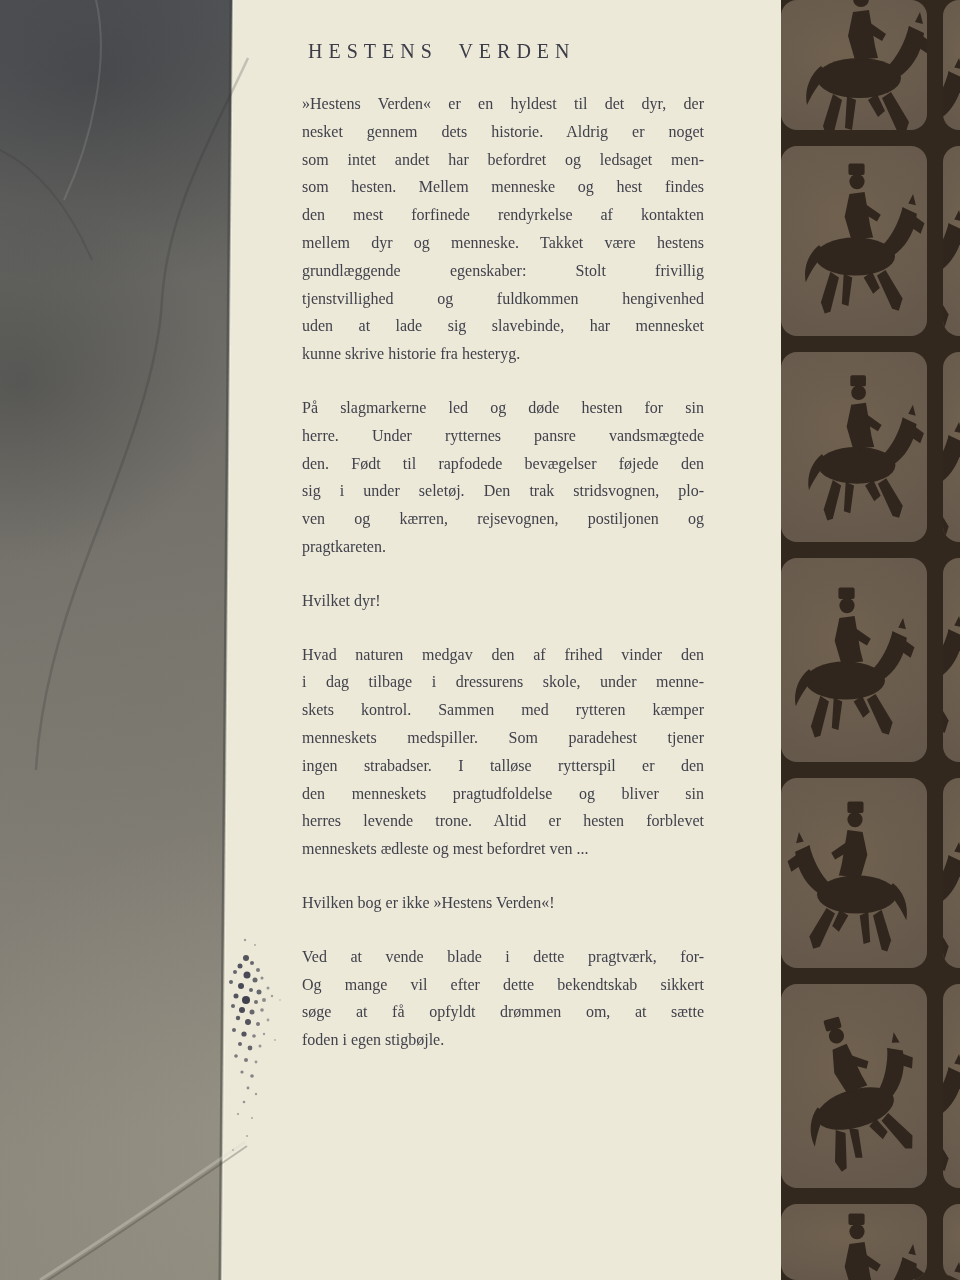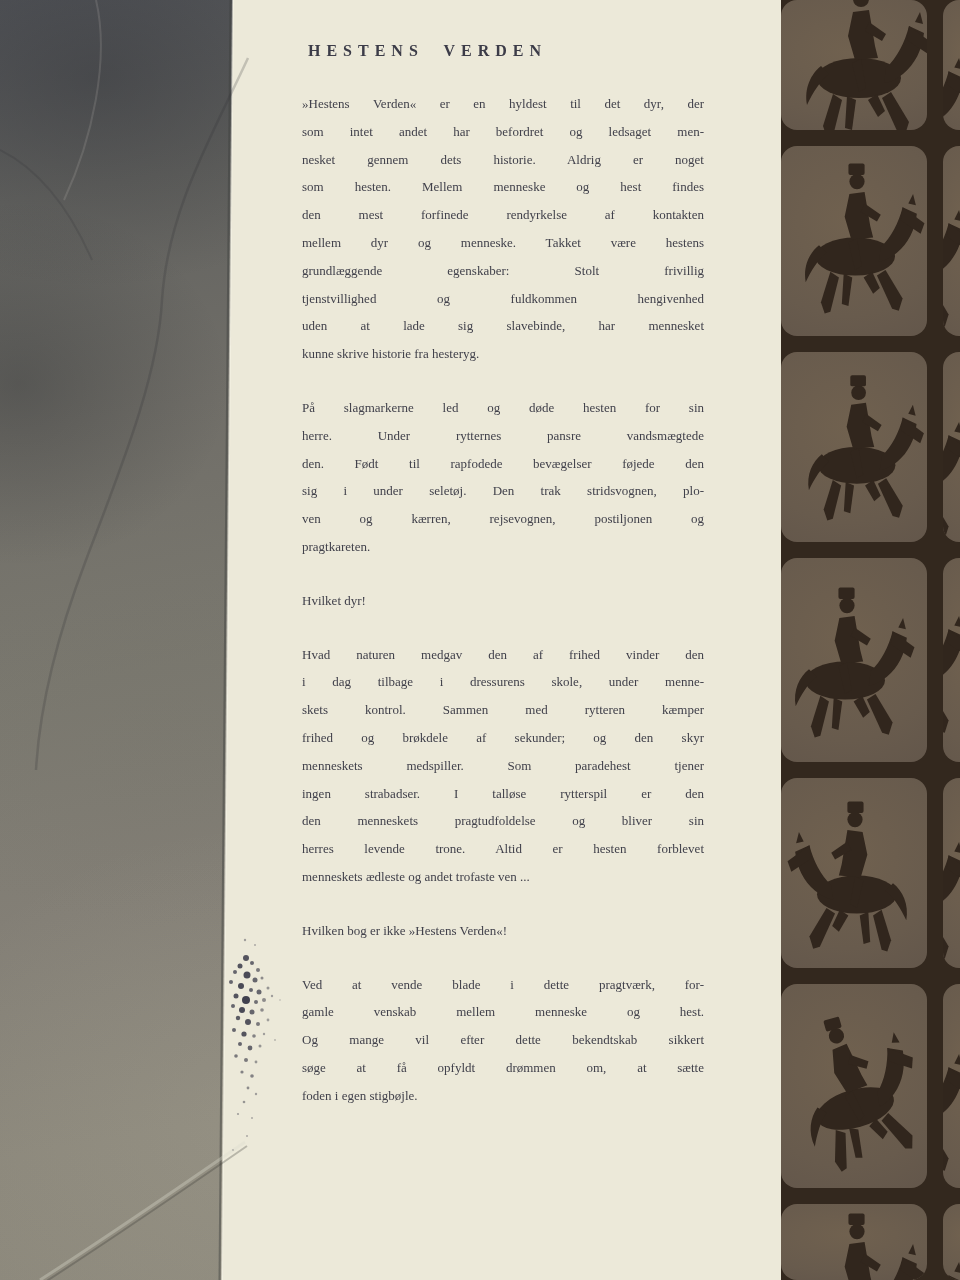--- a/index.html
+++ b/index.html
@@ -36,24 +36,24 @@
       linear-gradient(178deg,#e5e2d1 0%,#ebe8d7 22%,#f0eddc 46%,#eae8d9 66%,#dededi 82%,#ccd2c9 100%);
     background-color:#ece9d9;
   }
   .edge-lines{z-index:3;}
   .smudge{z-index:4;}
   
   .flap-text{
     position:absolute;left:302px;top:36px;width:402px;z-index:5;color:#41414b;
   }
   .flap-title{
-    margin:0 0 24px 6px;font-size:16px;font-weight:bold;line-height:30px;
+    margin:0 0 24px 6px;font-size:20px;font-weight:normal;line-height:30px;
     letter-spacing:6px;word-spacing:10px;color:#3c3c48;
   }
-  .para{margin:0 0 26px 0;font-size:13px;line-height:27.8px;}
+  .para{margin:0 0 26px 0;font-size:16px;line-height:27.8px;}
   .para .line{text-align:justify;text-align-last:justify;}
   .para .line.last{text-align-last:left;}
 </style>
 </head>
 <body>
 
 <div class="stage">
 
   <svg width="0" height="0" style="position:absolute">
     <defs>
@@ -212,22 +212,22 @@
       <circle cx="280" cy="1000" r="0.8" fill="#2e2e3e" fill-opacity="0.3"></circle>
       <circle cx="245" cy="940" r="1.2" fill="#2e2e3e" fill-opacity="0.4"></circle>
       <circle cx="255" cy="945" r="1" fill="#2e2e3e" fill-opacity="0.35"></circle>
     </svg>
 
   <div class="flap-text">
     <h1 class="flap-title">HESTENS VERDEN</h1>
     <div>
         <div class="para">
           <div class="line">»Hestens Verden« er en hyldest til det dyr, der</div>
+          <div class="line">nesket gennem dets historie. Aldrig er noget</div>
           <div class="line">som intet andet har befordret og ledsaget men-</div>
-          <div class="line">nesket gennem dets historie. Aldrig er noget</div>
           <div class="line">som hesten. Mellem menneske og hest findes</div>
           <div class="line">den mest forfinede rendyrkelse af kontakten</div>
           <div class="line">mellem dyr og menneske. Takket være hestens</div>
           <div class="line">grundlæggende egenskaber: Stolt frivillig</div>
           <div class="line">tjenstvillighed og fuldkommen hengivenhed</div>
           <div class="line">uden at lade sig slavebinde, har mennesket</div>
           <div class="line last">kunne skrive historie fra hesteryg.</div>
         </div>
         <div class="para">
           <div class="line">På slagmarkerne led og døde hesten for sin</div>
@@ -237,33 +237,31 @@
           <div class="line">ven og kærren, rejsevognen, postiljonen og</div>
           <div class="line last">pragtkareten.</div>
         </div>
         <div class="para">
           <div class="line last">Hvilket dyr!</div>
         </div>
         <div class="para">
           <div class="line">Hvad naturen medgav den af frihed vinder den</div>
           <div class="line">i dag tilbage i dressurens skole, under menne-</div>
           <div class="line">skets kontrol. Sammen med rytteren kæmper</div>
-          <div class="line">frihed og brøkdele af sekunder; og den skyr</div>
           <div class="line">menneskets medspiller. Som paradehest tjener</div>
           <div class="line">ingen strabadser. I talløse rytterspil er den</div>
           <div class="line">den menneskets pragtudfoldelse og bliver sin</div>
           <div class="line">herres levende trone. Altid er hesten forblevet</div>
-          <div class="line last">menneskets ædleste og andet trofaste ven ...</div>
+          <div class="line last">menneskets ædleste og mest befordret ven ...</div>
         </div>
         <div class="para">
           <div class="line last">Hvilken bog er ikke »Hestens Verden«!</div>
         </div>
         <div class="para">
           <div class="line">Ved at vende blade i dette pragtværk, for-</div>
-          <div class="line">gamle venskab mellem menneske og hest.</div>
           <div class="line">Og mange vil efter dette bekendtskab sikkert</div>
           <div class="line">søge at få opfyldt drømmen om, at sætte</div>
           <div class="line last">foden i egen stigbøjle.</div>
         </div>
       </div>
   </div>
 
 </div>
 
 </body></html>

